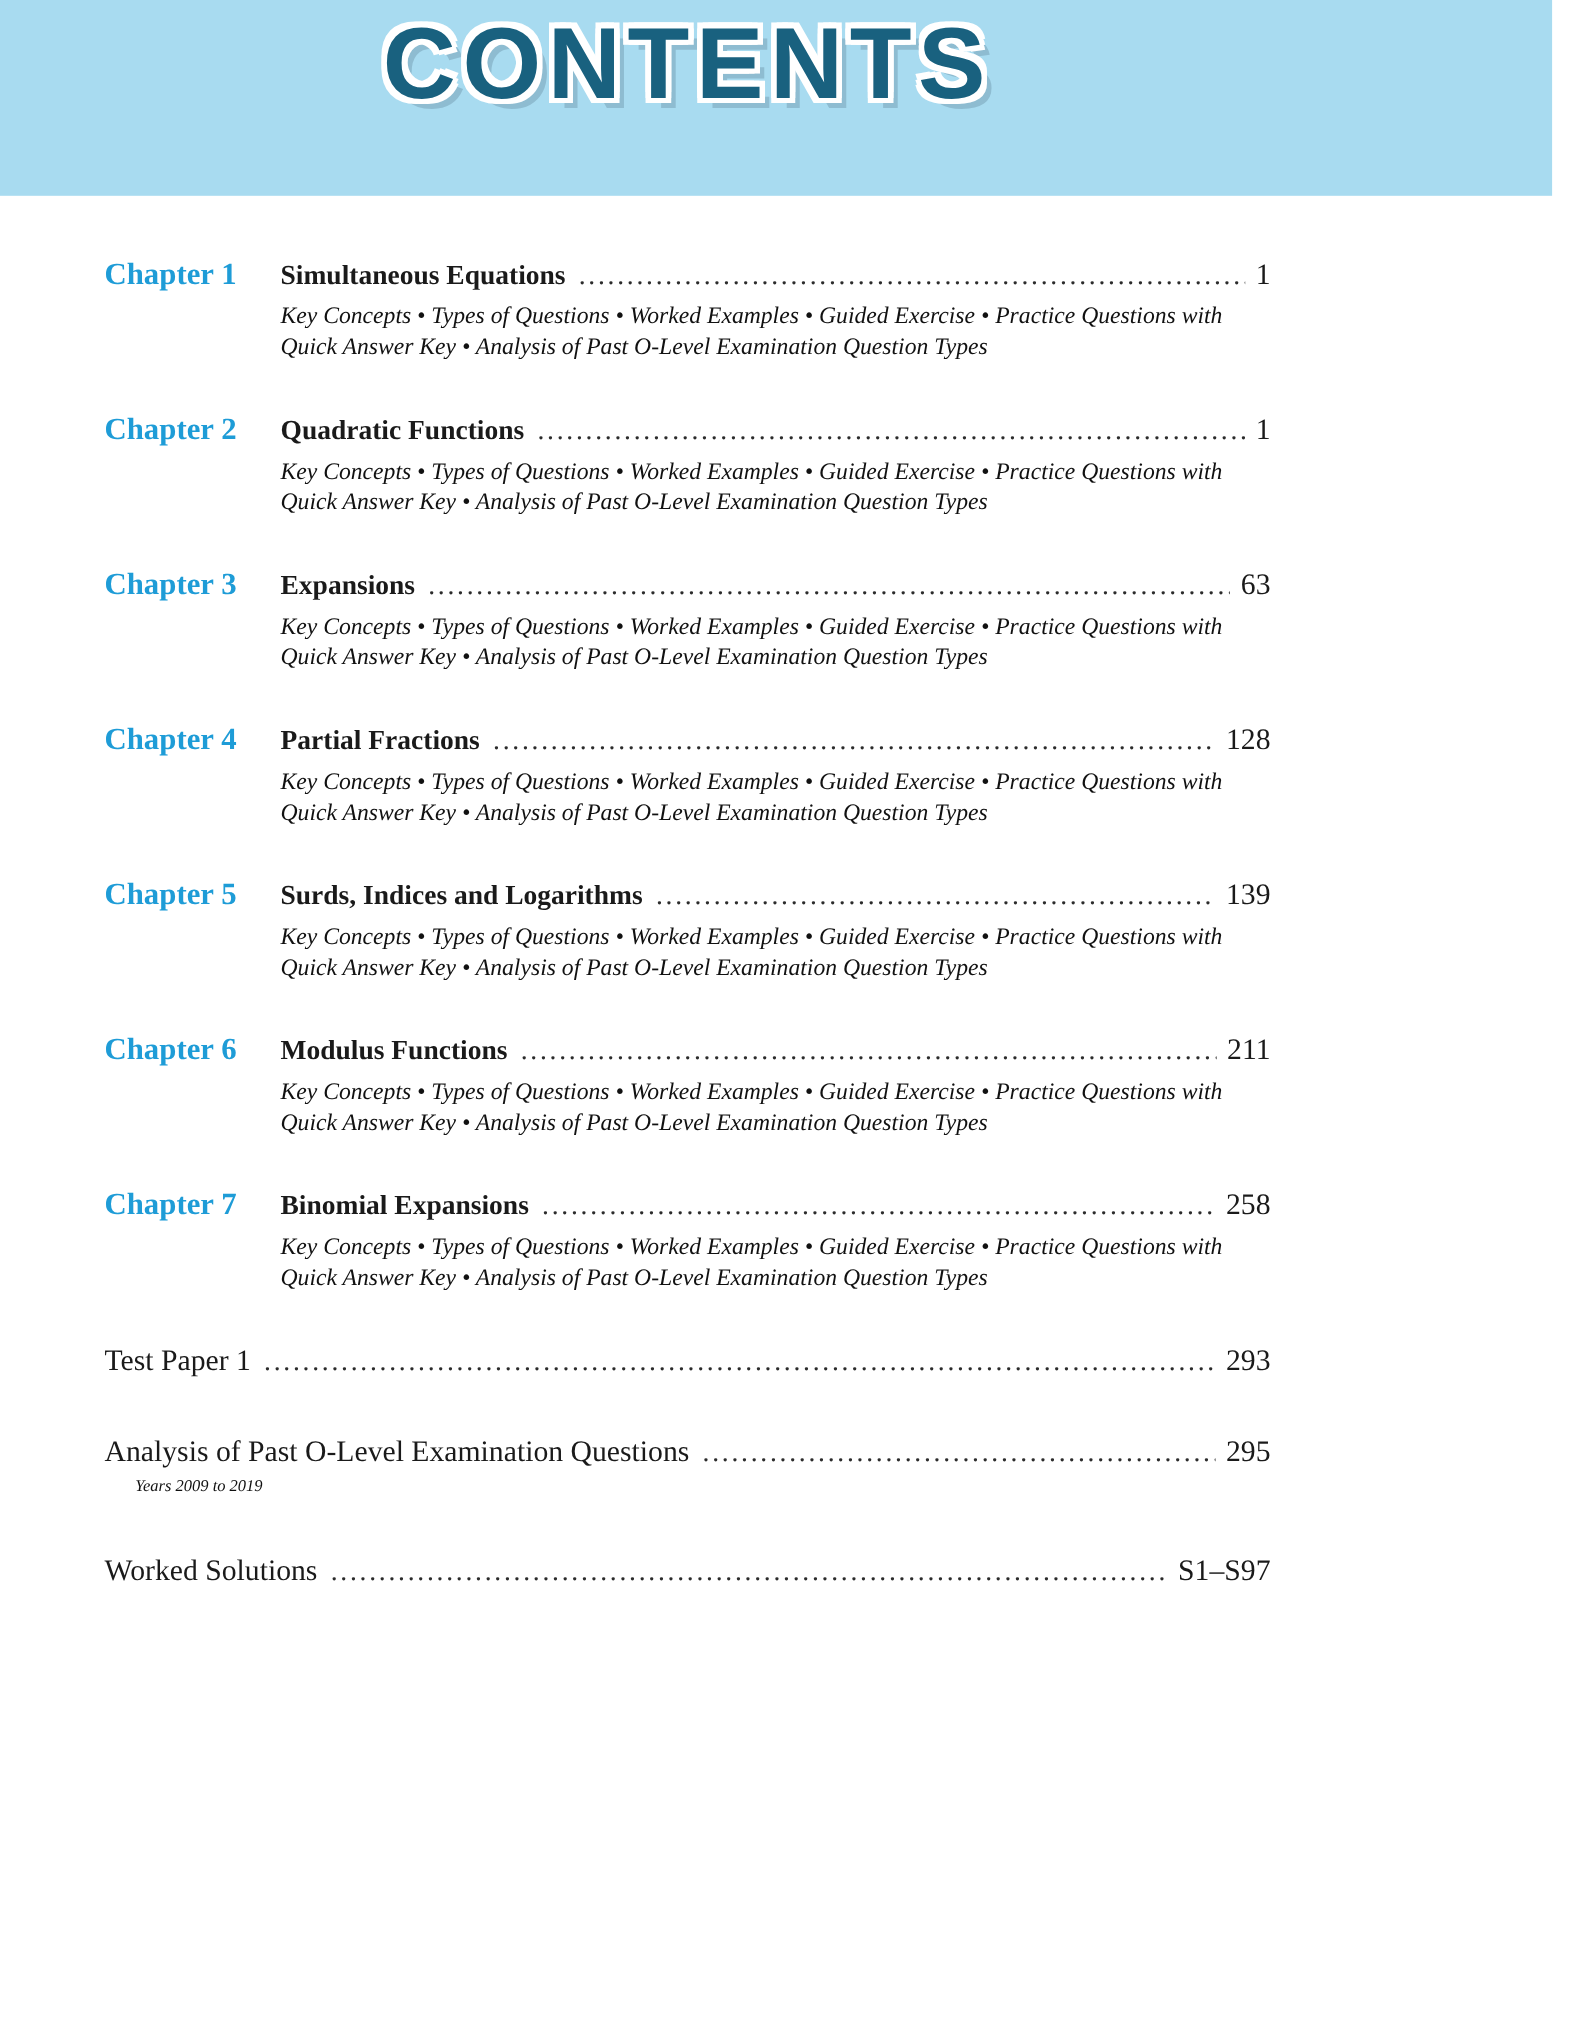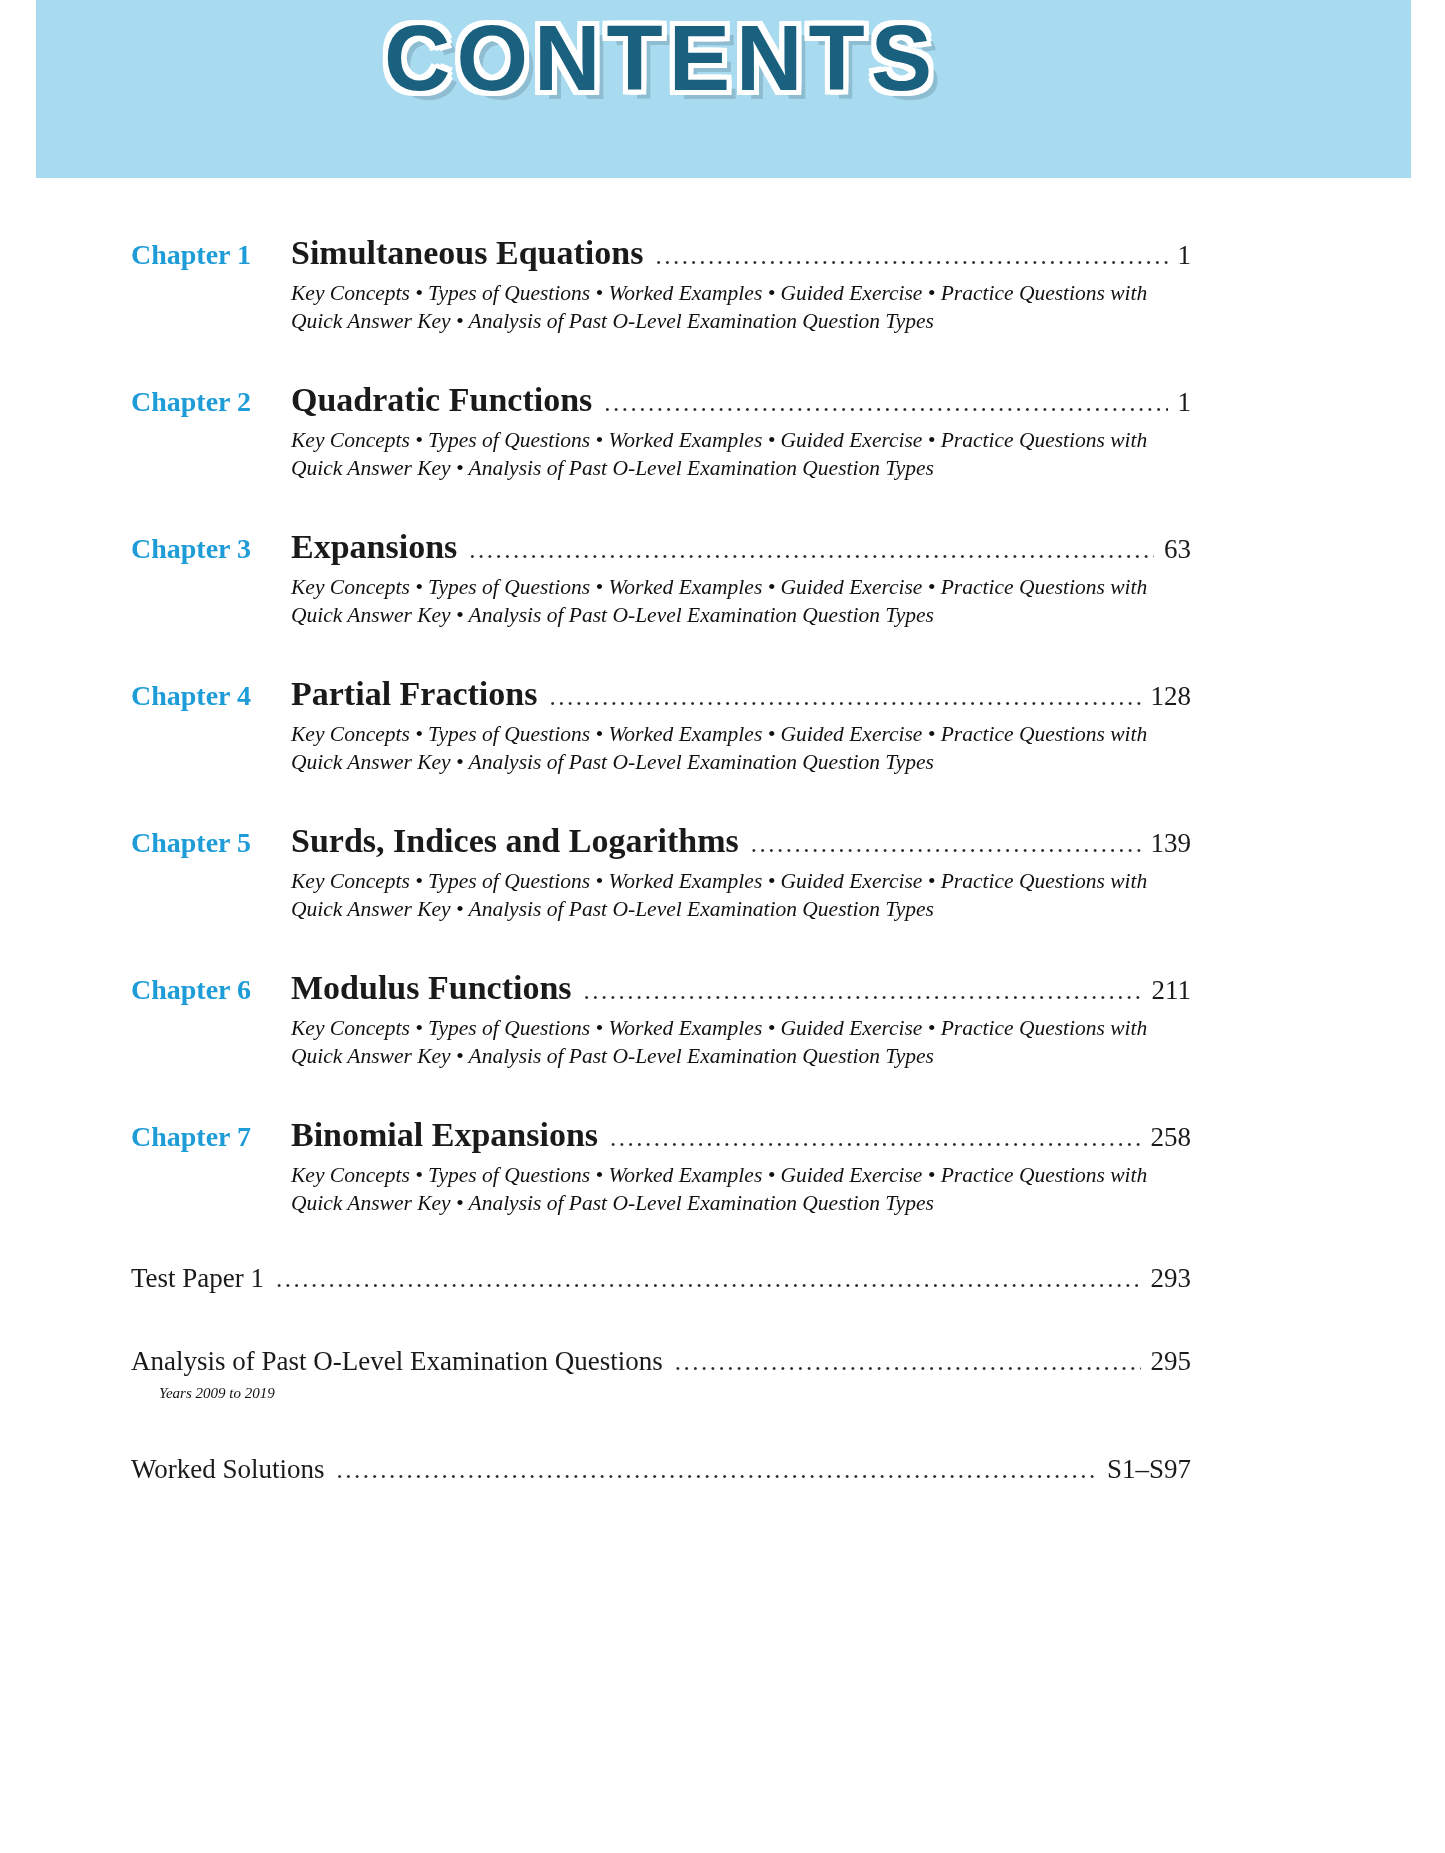--- a/index.html
+++ b/index.html
@@ -8,21 +8,20 @@
     width: 1445px;
     background: #ffffff;
     font-family: "Liberation Serif", serif;
     color: #1a1a1a;
   }
   .page {
     width: 1411px;
     min-height: 1853px;
     background: #ffffff;
     position: relative;
-    padding-left: 36px;
   }
   
   .banner {
     width: 100%;
     height: 178px;
     background: #a8dbf0;
   }
   .banner .inner {
     width: 1250px;
   }
@@ -54,21 +53,21 @@
   }
   .chap-label {
     flex: 0 0 160px;
     font-weight: bold;
     font-size: 28px;
     color: #1e9cd7;
     white-space: nowrap;
   }
   .chap-title {
     font-weight: bold;
-    font-size: 34px;
+    font-size: 25px;
     white-space: nowrap;
   }
   .dots {
     flex: 1 1 auto;
     overflow: hidden;
     white-space: nowrap;
     margin: 0 10px 0 12px;
     font-size: 25px;
     color: #2b2b2b;
   }

